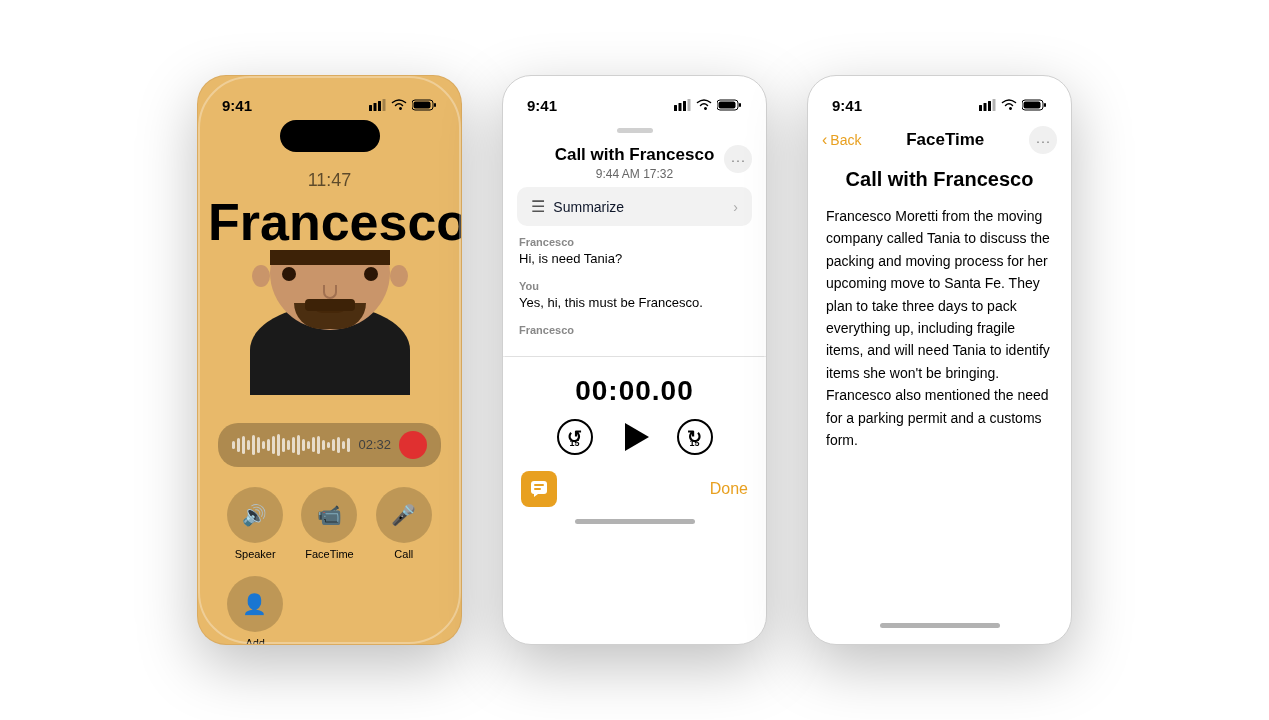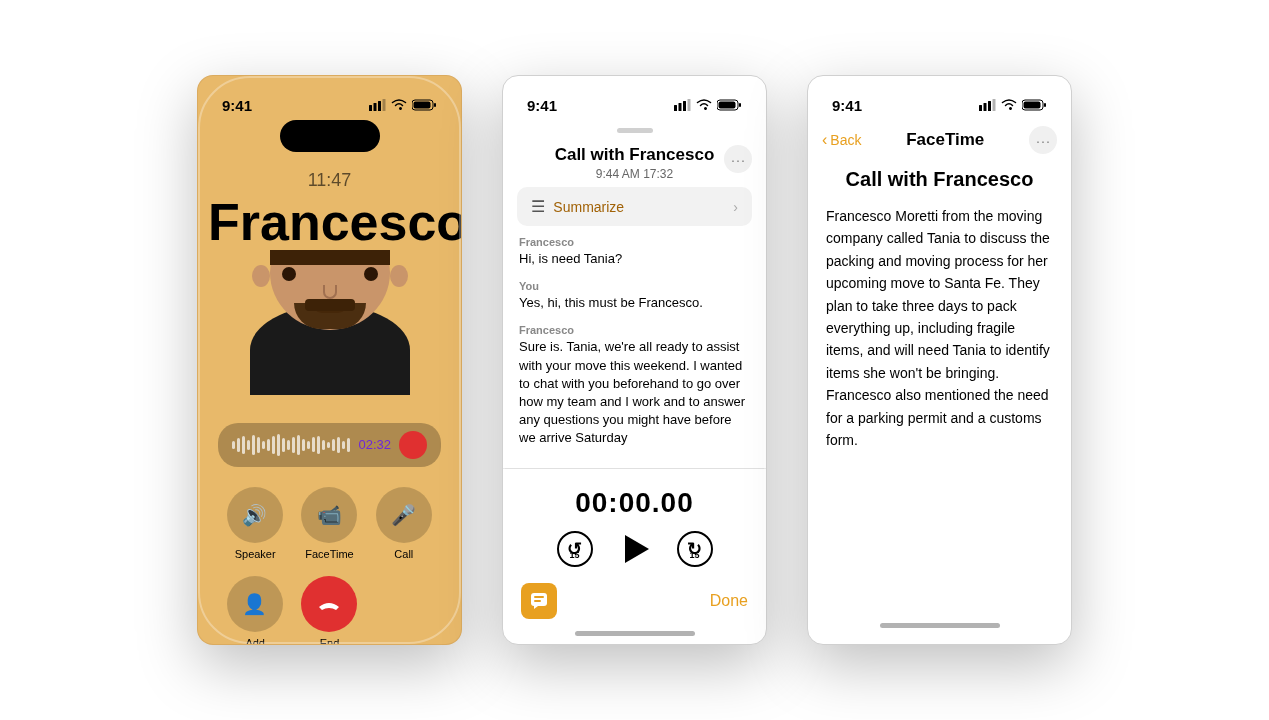--- a/index.html
+++ b/index.html
@@ -11,21 +11,21 @@
       align-items: center;
       justify-content: center;
       gap: 40px;
       font-family: -apple-system, BlinkMacSystemFont, 'SF Pro Display', 'Helvetica Neue', sans-serif;
       overflow: hidden;
     }
 
     
     .phone {
       position: relative;
-      border-radius: 16px;
+      border-radius: 29px;
       overflow: hidden;
       box-shadow: 0 20px 60px rgba(0,0,0,0.25);
     }
 
     
     .phone-1 {
       width: 265px;
       height: 570px;
       background: #E8B96A;
     }
@@ -120,21 +120,21 @@
       flex: 1;
       height: 24px;
     }
     .wave-bar {
       width: 3px;
       background: rgba(255,255,255,0.7);
       border-radius: 2px;
     }
     .waveform-time {
       font-size: 13px;
-      color: #6d28d9;
+      color: #404040;
       margin-left: 8px;
     }
     .record-btn {
       width: 28px;
       height: 28px;
       background: #E03030;
       border-radius: 50%;
       margin-left: 8px;
     }
 
@@ -241,21 +241,21 @@
       display: flex;
       align-items: center;
       gap: 8px;
     }
     .summarize-icon {
       font-size: 16px;
       color: #555;
     }
     .summarize-label {
       font-size: 14px;
-      color: #a16207;
+      color: #0f172a;
     }
     .summarize-chevron {
       font-size: 14px;
       color: #aaa;
     }
 
     .transcript-messages {
       padding: 0 16px;
       overflow: hidden;
       flex: 1;
@@ -530,28 +530,20 @@
         <span class="btn-icon">🎤</span>
       </div>
       <span class="call-btn-label">Call</span>
     </div>
     <div class="call-btn">
       <div class="call-btn-circle">
         <span class="btn-icon">👤</span>
       </div>
       <span class="call-btn-label">Add</span>
     </div>
-    <div class="call-btn">
-      <div class="call-btn-circle end-btn">
-        <svg width="26" height="26" viewBox="0 0 26 26">
-          <path d="M3 16 Q13 8 23 16 L20 19 Q17 17 13 17 Q9 17 6 19 Z" fill="white"></path>
-        </svg>
-      </div>
-      <span class="call-btn-label">End</span>
-    </div>
   </div>
 
 </div>
 
 <div class="phone phone-2">
   <div class="phone-frame-border"></div>
 
   <div class="status-bar status-bar-dark">
     <span class="status-time">9:41</span>
     <div class="status-icons">
@@ -594,21 +586,20 @@
     <div class="msg-block">
       <div class="msg-speaker">Francesco</div>
       <div class="msg-text">Hi, is need Tania?</div>
     </div>
     <div class="msg-block">
       <div class="msg-speaker">You</div>
       <div class="msg-text">Yes, hi, this must be Francesco.</div>
     </div>
     <div class="msg-block">
       <div class="msg-speaker">Francesco</div>
-      <div class="msg-text">Sure is. Tania, we're all ready to assist with your move this weekend. I wanted to chat with you beforehand to go over how my team and I work and to answer any questions you might have before we arrive Saturday</div>
     </div>
   </div>
 
   <div class="divider-line"></div>
 
   <div class="playback-section">
     <div class="playback-time">00:00.00</div>
     <div class="playback-controls">
       <div class="skip-btn">
         <span style="font-size:18px;">↺</span>

